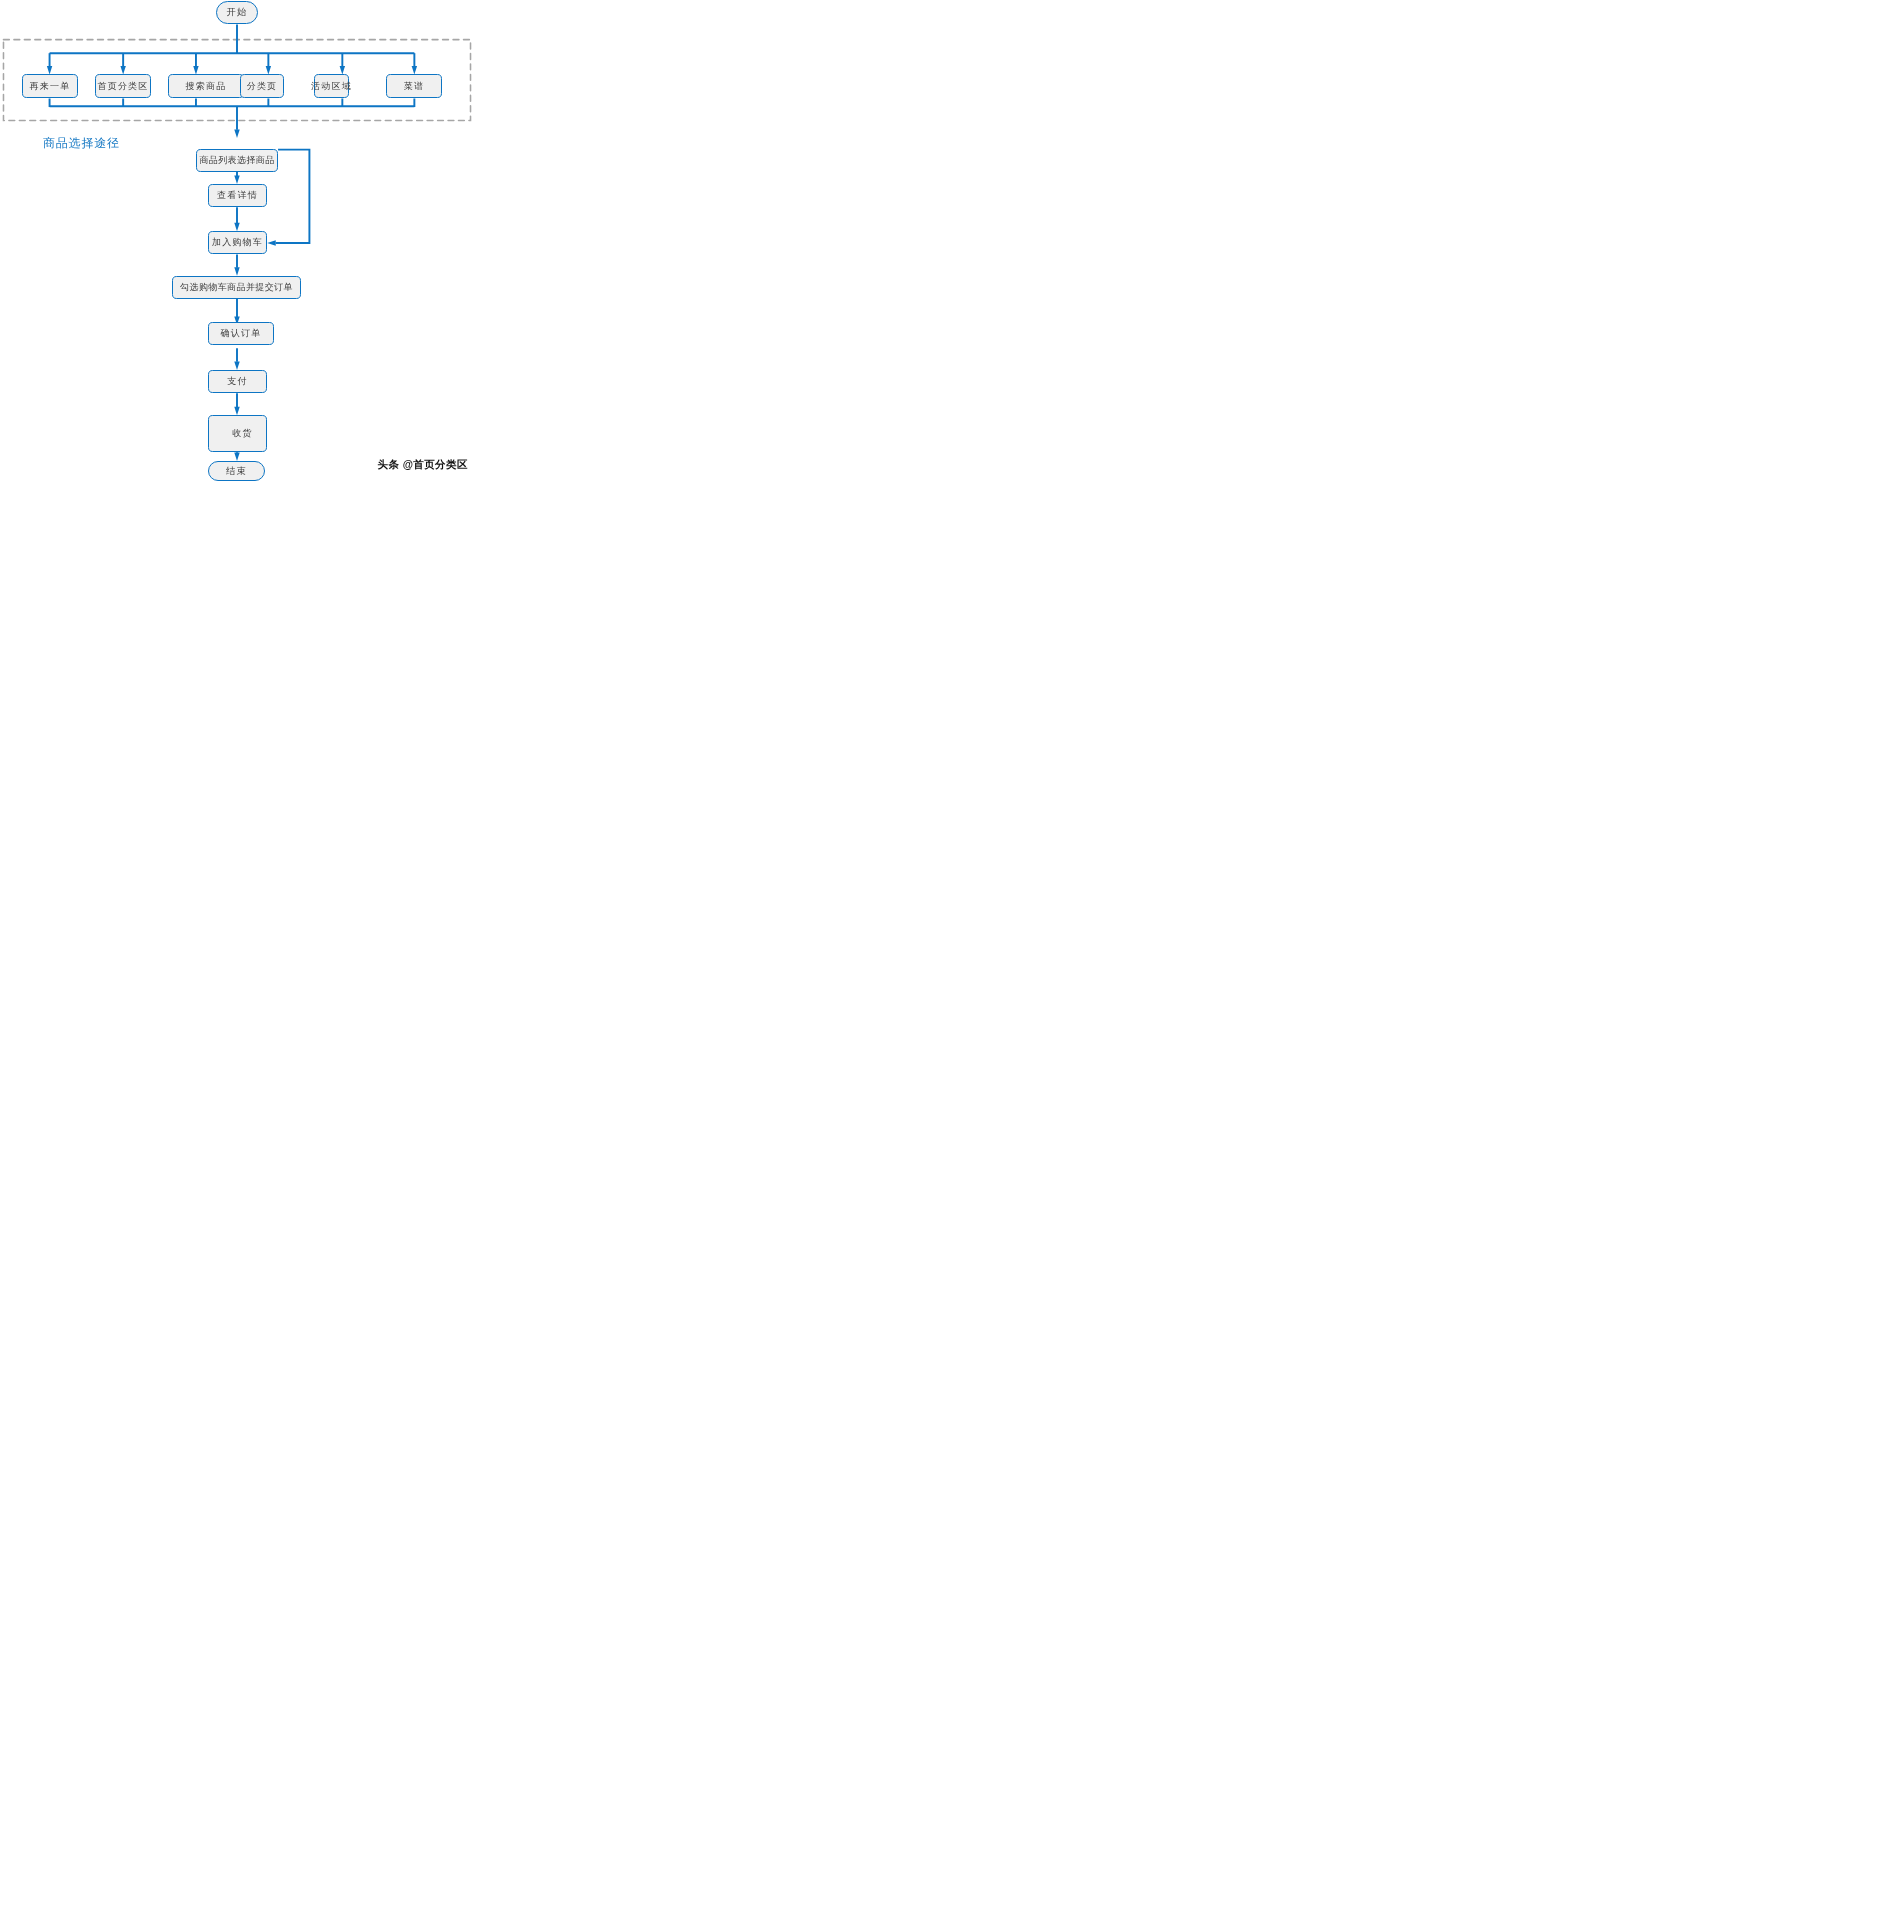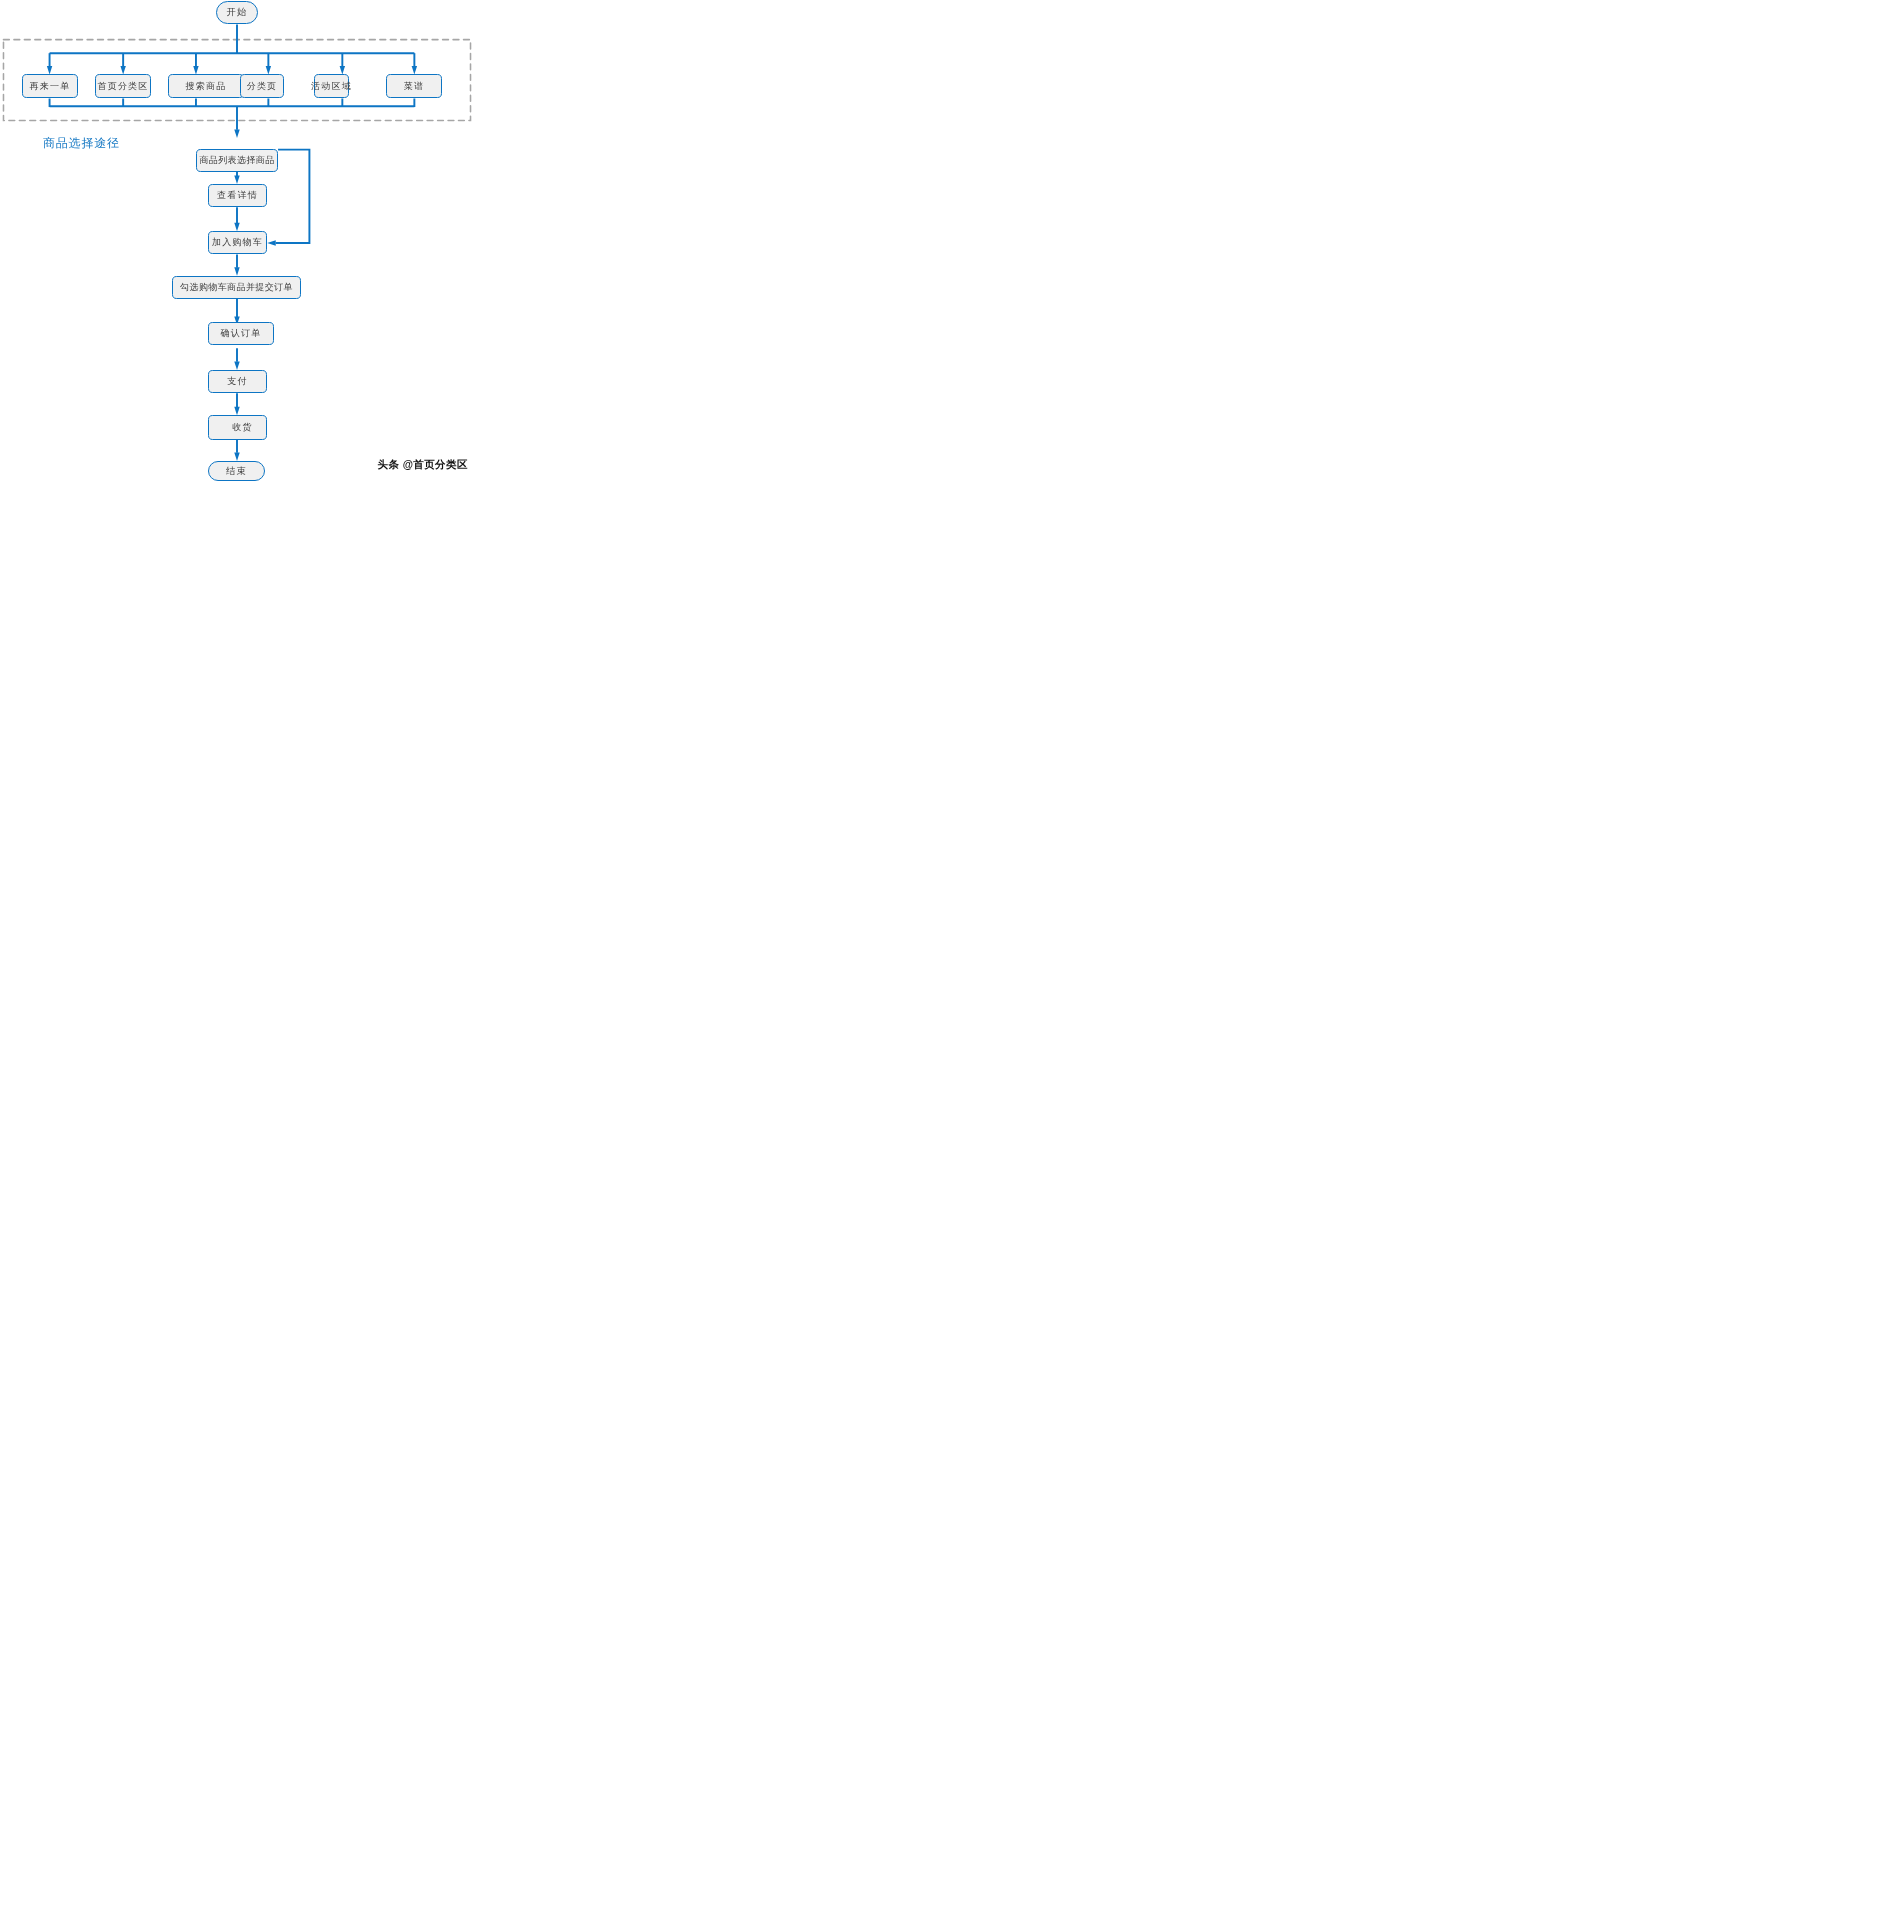--- a/index.html
+++ b/index.html
@@ -181,21 +181,21 @@
   </div>
 
   <div class="node" style="left:208px;top:322px;width:66px;height:23px;">
     <span>确认订单</span>
   </div>
 
   <div class="node" style="left:208px;top:370px;width:59px;height:23px;text-align:right;">
     <span>支付</span>
   </div>
 
-  <div class="node" style="left:208px;top:415px;width:59px;height:25px;padding-left:10px;">
+  <div class="node" style="left:208px;top:415px;width:59px;height:37px;padding-left:10px;">
     <span>收货</span>
   </div>
 
   <div class="node pill" style="left:208px;top:461px;width:57px;height:20px;">
     <span>结束</span>
   </div>
 
   <div class="watermark">头条 @首页分类区</div>
 
 </div>

